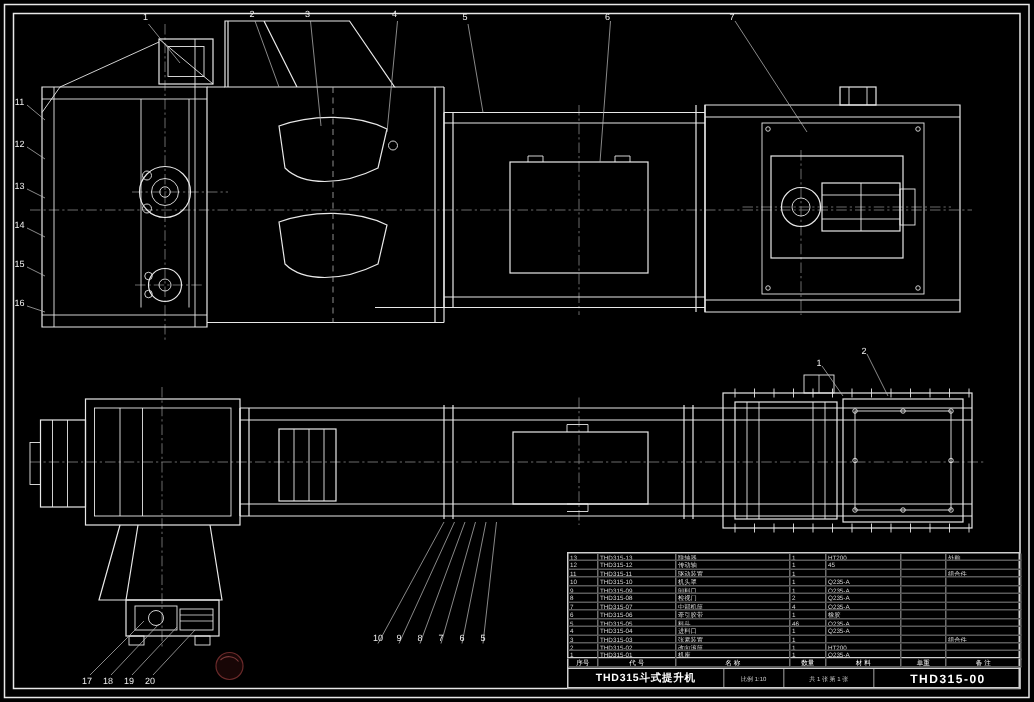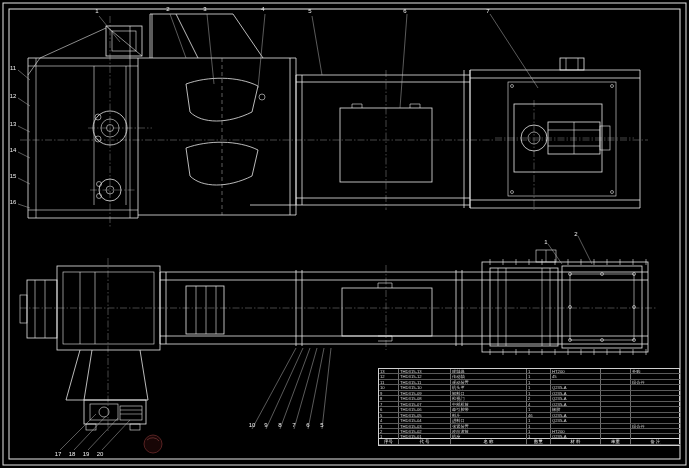--- a/index.html
+++ b/index.html
@@ -314,14 +314,20 @@
 <div class="bomhead">
   <div class="c h">序号</div>
   <div class="c h">代  号</div>
   <div class="c h">名  称</div>
   <div class="c h">数量</div>
   <div class="c h">材  料</div>
   <div class="c h">单重</div>
   <div class="c h">备  注</div>
 </div>
 
-
+<div class="tstrip">
+  <div class="cell product">THD315斗式提升机</div>
+  <div class="cell small">比例 1:10</div>
+  <div class="cell small">共 1 张 第 1 张</div>
+  <div class="cell dno">THD315-00</div>
 </div>
 
+</div>
+
 </body></html>

